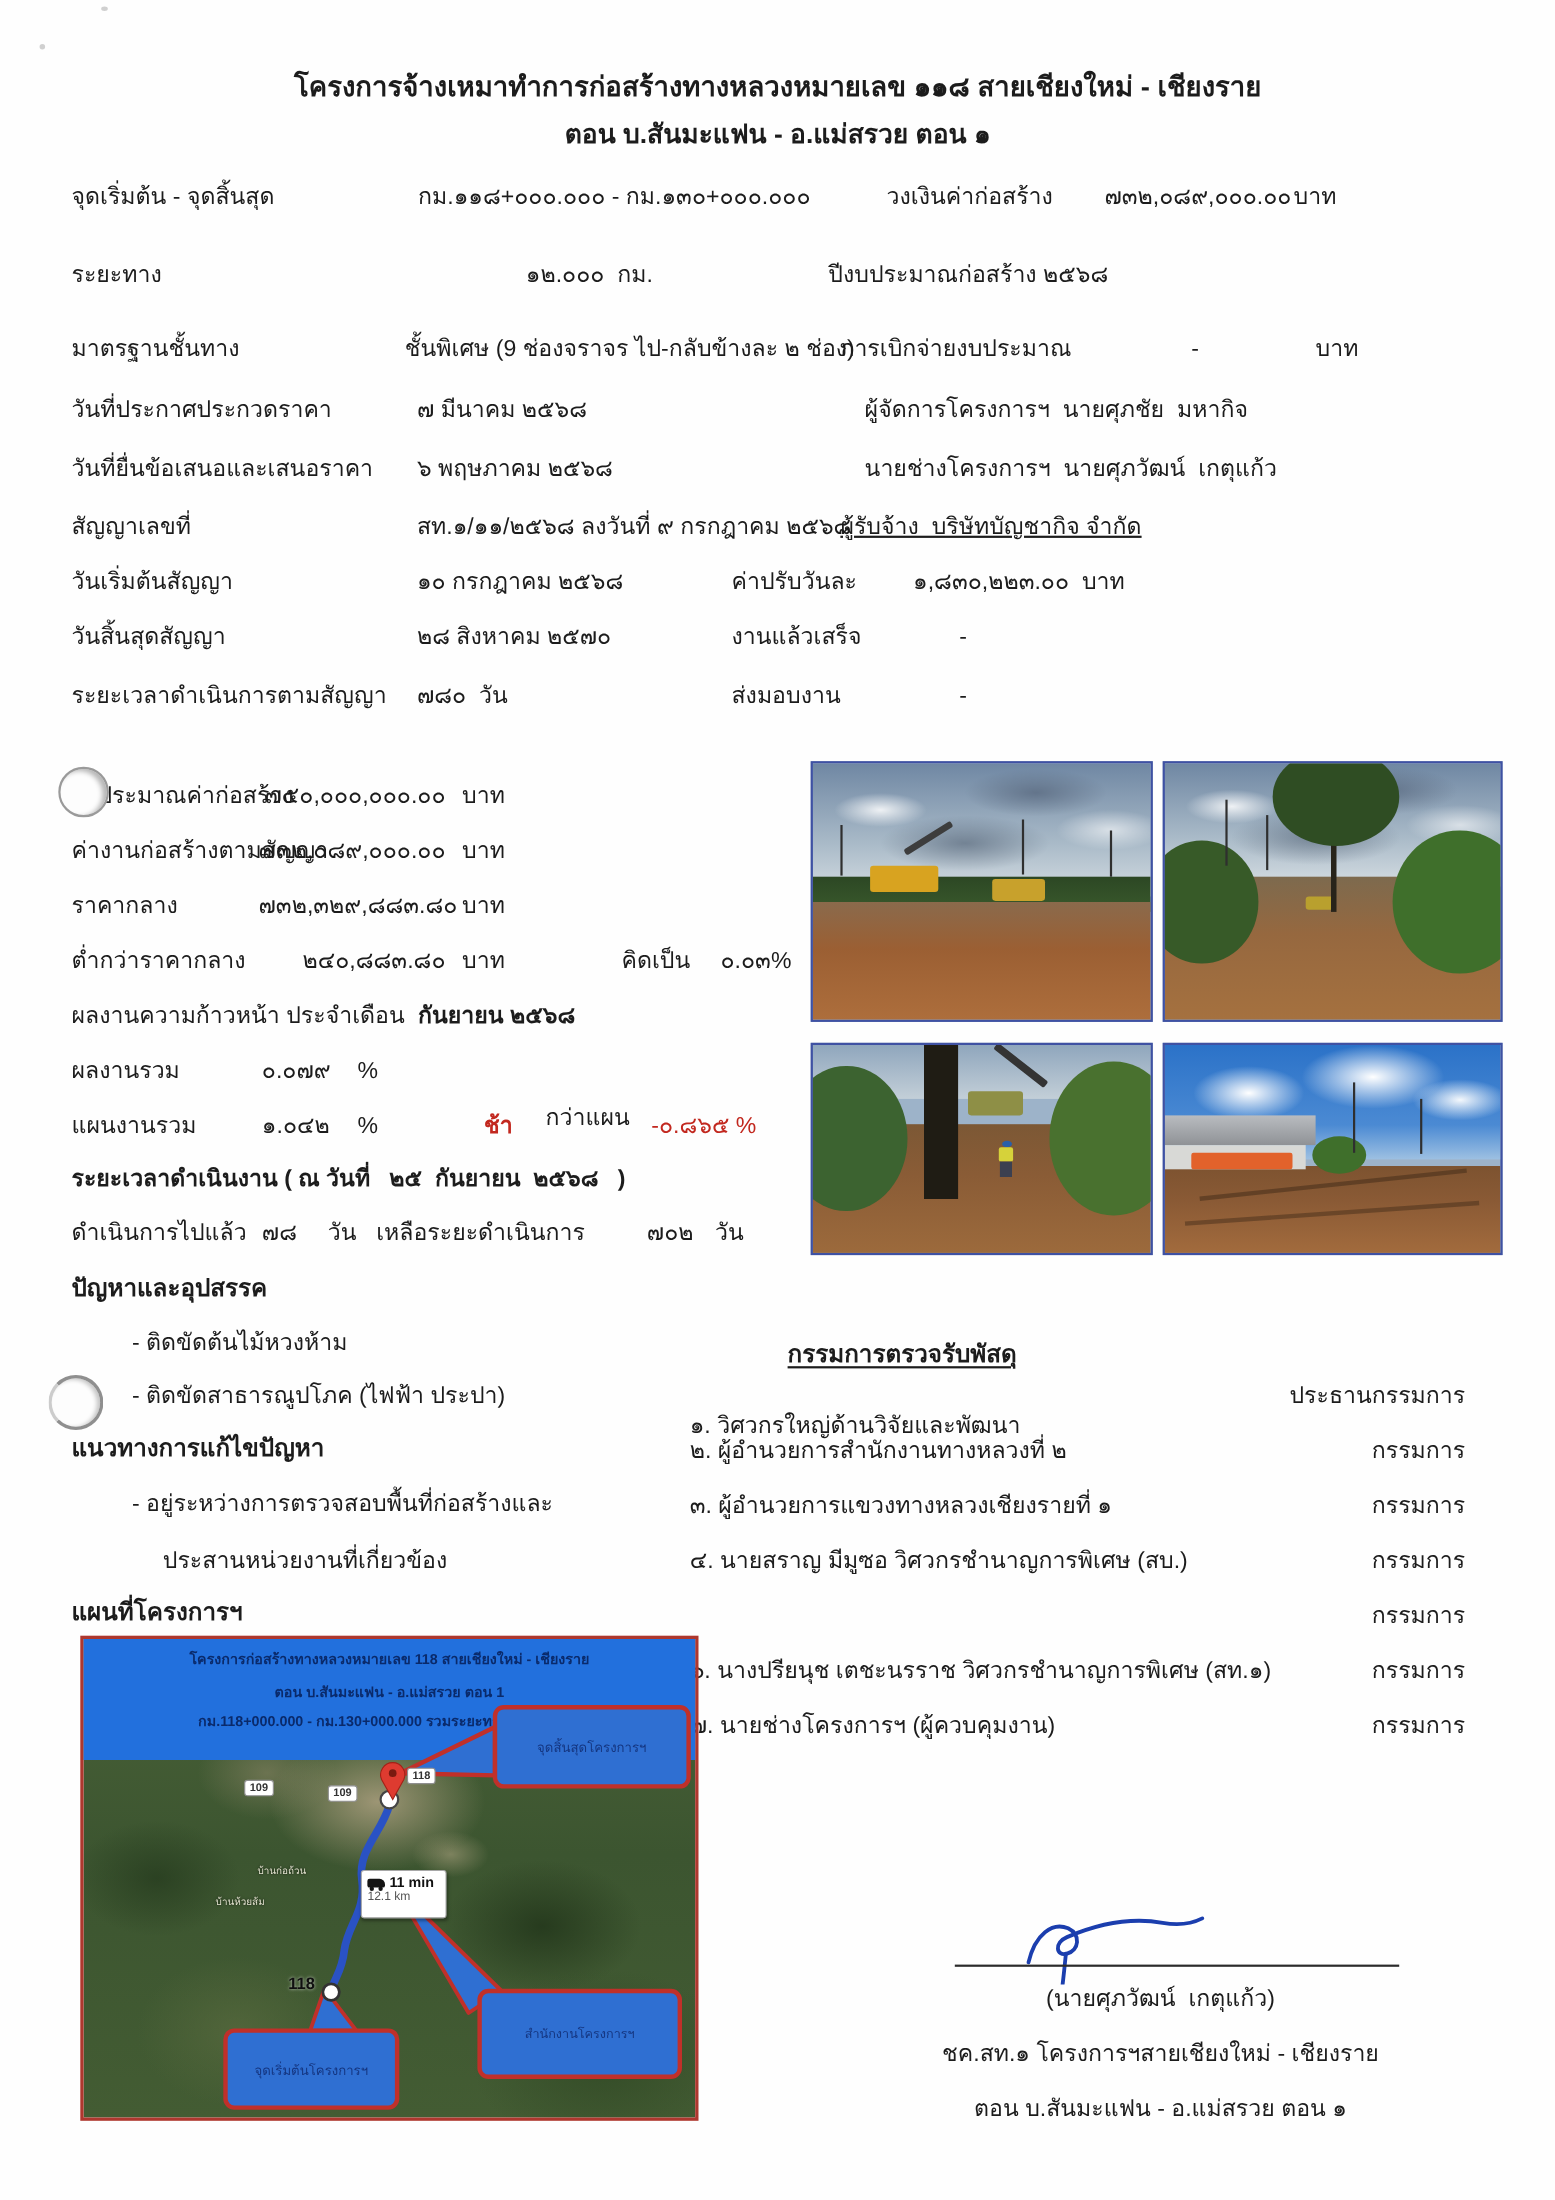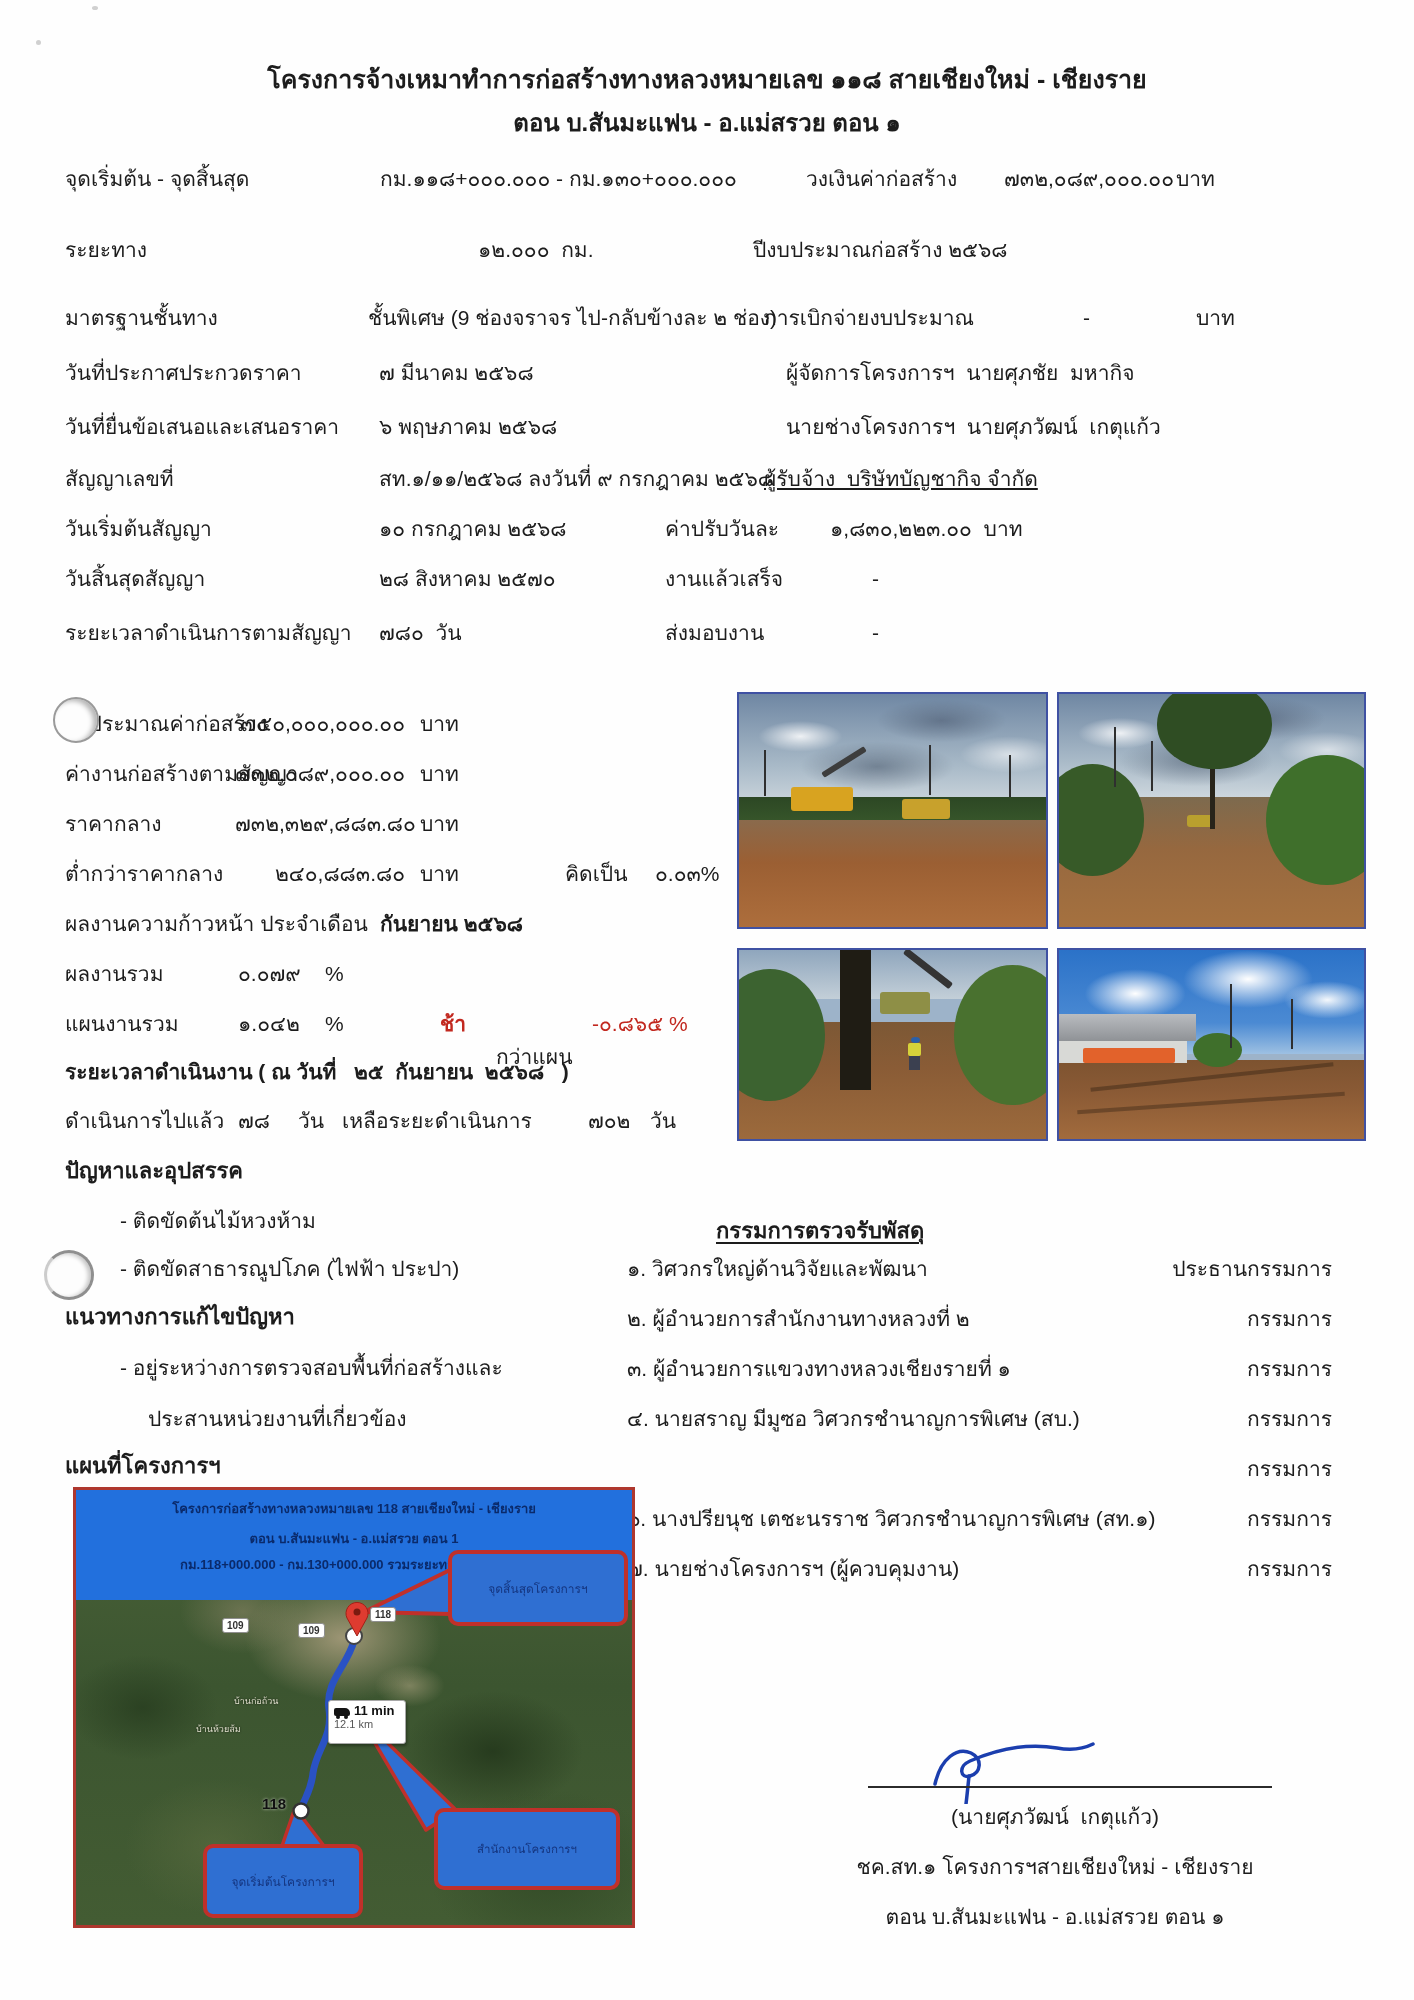--- a/index.html
+++ b/index.html
@@ -150,21 +150,21 @@
   <div class="t b" style="left:380px;top:911px;">กันยายน ๒๕๖๘</div>
 
   <div class="t" style="left:65px;top:961px;">ผลงานรวม</div>
   <div class="t" style="left:238px;top:961px;">๐.๐๗๙</div>
   <div class="t" style="left:325px;top:961px;">%</div>
 
   <div class="t" style="left:65px;top:1011px;">แผนงานรวม</div>
   <div class="t" style="left:238px;top:1011px;">๑.๐๔๒</div>
   <div class="t" style="left:325px;top:1011px;">%</div>
   <div class="t b red" style="left:440px;top:1011px;">ช้า</div>
-  <div class="t" style="left:496px;top:1044px;">กว่าแผน</div>
+  <div class="t" style="left:496px;top:1004px;">กว่าแผน</div>
   <div class="t red" style="left:592px;top:1011px;">-๐.๘๖๕ %</div>
 
   <div class="t b" style="left:65px;top:1059px;">ระยะเวลาดำเนินงาน ( ณ วันที่   ๒๕  กันยายน  ๒๕๖๘   )</div>
 
   <div class="t" style="left:65px;top:1108px;">ดำเนินการไปแล้ว</div>
   <div class="t" style="left:238px;top:1108px;">๗๘</div>
   <div class="t" style="left:298px;top:1108px;">วัน</div>
   <div class="t" style="left:342px;top:1108px;">เหลือระยะดำเนินการ</div>
   <div class="t" style="left:588px;top:1108px;">๗๐๒</div>
   <div class="t" style="left:650px;top:1108px;">วัน</div>
@@ -173,21 +173,21 @@
   <div class="t" style="left:120px;top:1208px;">- ติดขัดต้นไม้หวงห้าม</div>
   <div class="t" style="left:120px;top:1256px;">- ติดขัดสาธารณูปโภค (ไฟฟ้า ประปา)</div>
 
   <div class="t b" style="left:65px;top:1304px;font-size:22px;">แนวทางการแก้ไขปัญหา</div>
   <div class="t" style="left:120px;top:1355px;">- อยู่ระหว่างการตรวจสอบพื้นที่ก่อสร้างและ</div>
   <div class="t" style="left:148px;top:1406px;">ประสานหน่วยงานที่เกี่ยวข้อง</div>
 
   <div class="t b" style="left:65px;top:1453px;font-size:22px;">แผนที่โครงการฯ</div>
 
   <div class="t b" style="left:716px;top:1218px;font-size:22px;text-decoration:underline;text-underline-offset:4px;">กรรมการตรวจรับพัสดุ</div>
-  <div class="t" style="left:627px;top:1256px;">๑. วิศวกรใหญ่ด้านวิจัยและพัฒนา</div>
+  <div class="t" style="left:627px;top:1284px;">๑. วิศวกรใหญ่ด้านวิจัยและพัฒนา</div>
   <div class="t role" style="top:1256px;">ประธานกรรมการ</div>
   <div class="t" style="left:627px;top:1306px;">๒. ผู้อำนวยการสำนักงานทางหลวงที่ ๒</div>
   <div class="t role" style="top:1306px;">กรรมการ</div>
   <div class="t" style="left:627px;top:1356px;">๓. ผู้อำนวยการแขวงทางหลวงเชียงรายที่ ๑</div>
   <div class="t role" style="top:1356px;">กรรมการ</div>
   <div class="t" style="left:627px;top:1406px;">๔. นายสราญ มีมูซอ วิศวกรชำนาญการพิเศษ (สบ.)</div>
   <div class="t role" style="top:1406px;">กรรมการ</div>
   <div class="t role" style="top:1456px;">กรรมการ</div>
   <div class="t" style="left:627px;top:1506px;">๖. นางปรียนุช เตชะนรราช วิศวกรชำนาญการพิเศษ (สท.๑)</div>
   <div class="t role" style="top:1506px;">กรรมการ</div>

